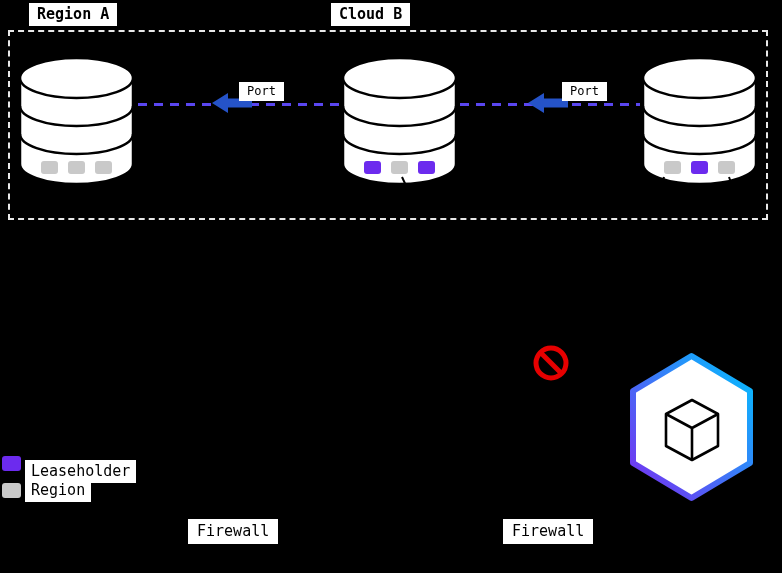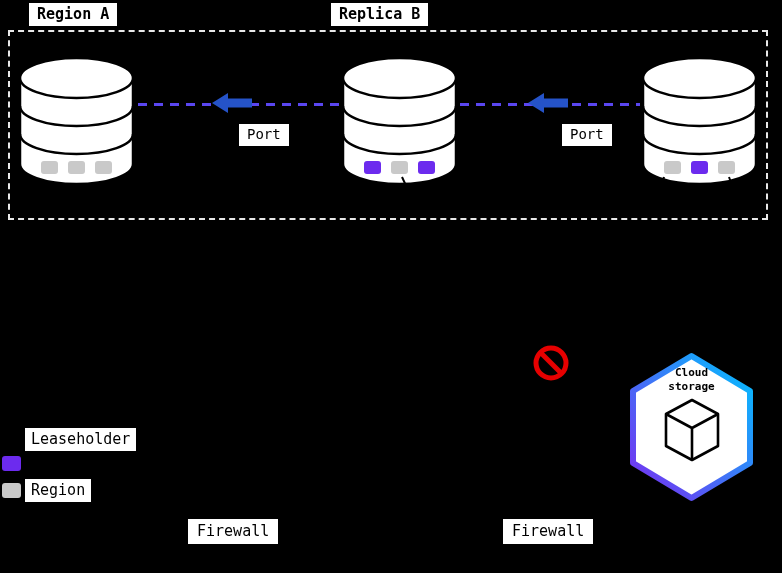--- a/index.html
+++ b/index.html
@@ -15,21 +15,21 @@
   .tag {
     position: absolute;
     background: #fff;
     color: #000;
     font-size: 15px;
     line-height: 1.25;
     padding: 2px 8px;
     white-space: nowrap;
   }
   .bold { font-weight: bold; }
-  .port-tag { font-size: 14px; padding: 2px 8px; margin-top: 42px; }
+  .port-tag { font-size: 12px; padding: 2px 8px; }
   .dashed-box {
     position: absolute;
     left: 8px; top: 30px;
     width: 756px; height: 186px;
     border: 2px dashed #e8e8e8;
   }
   .cylinder { position: absolute; width: 117px; height: 130px; }
   .sq {
     position: absolute;
     top: 105px;
@@ -69,21 +69,21 @@
     background: #000;
     transform-origin: top center;
   }
 </style>
 </head>
 <body>
 
 <div id="stage">
 
   <div class="tag bold" style="left:29px;top:3px">Region A</div>
-  <div class="tag bold" style="left:331px;top:3px">Replica B</div>
+  <div class="tag bold" style="left:331px;top:3px">Cloud B</div>
 
   <div class="dashed-box"></div>
 
   <div class="cylinder" style="left:18px;top:56px">
     <svg width="117" height="130" viewBox="0 0 117 130">
       <path d="M2 22 L2 108 A56.5 20 0 0 0 115 108 L115 22" fill="#fff" stroke="#000" stroke-width="2.5"></path>
       <path d="M2 50 A56.5 20 0 0 0 115 50" fill="none" stroke="#000" stroke-width="2.5"></path>
       <path d="M2 78 A56.5 20 0 0 0 115 78" fill="none" stroke="#000" stroke-width="2.5"></path>
       <ellipse cx="58.5" cy="22" rx="56.5" ry="20" fill="#fff" stroke="#000" stroke-width="2.5"></ellipse>
     </svg>
@@ -140,30 +140,26 @@
 
   <svg class="abs" style="left:626px;top:352px" width="131" height="150" viewBox="0 0 131 150">
     <defs>
       <linearGradient id="hexg" x1="1" y1="0" x2="0" y2="1">
         <stop offset="0" stop-color="#00c3ff"></stop>
         <stop offset="1" stop-color="#7a2bf0"></stop>
       </linearGradient>
     </defs>
     <polygon points="65.5,4 124,39 124,111 65.5,146 7,111 7,39" fill="#fff" stroke="url(#hexg)" stroke-width="6" stroke-linejoin="round"></polygon>
   </svg>
-  <div class="cloud-text" style="left:626px;top:366px;width:131px">
-    <div>Cloud</div>
-    <div>storage</div>
-  </div>
   <svg class="abs" style="left:663px;top:398px" width="58" height="66" viewBox="0 0 58 66">
     <polygon points="29,2 55,16 55,48 29,62 3,48 3,16" fill="none" stroke="#000" stroke-width="2.6" stroke-linejoin="round"></polygon>
     <path d="M3 16 L29 30 L55 16 M29 30 L29 62" fill="none" stroke="#000" stroke-width="2.6" stroke-linejoin="round"></path>
   </svg>
 
   <span class="sq legend-sq" style="left:2px;top:456px" data-kind="leaseholder"></span>
-  <div class="tag" style="left:25px;top:428px;padding:2px 6px">Leaseholder</div>
+  <div class="tag" style="left:25px;top:460px;padding:2px 6px">Leaseholder</div>
   <span class="sq legend-sq" style="left:2px;top:483px" data-kind="replica"></span>
   <div class="tag" style="left:25px;top:479px;padding:2px 6px">Region</div>
 
   <div class="tag" style="left:188px;top:519px;padding:3px 9px">Firewall</div>
   <div class="tag" style="left:503px;top:519px;padding:3px 9px">Firewall</div>
 
 </div>
 
 </body></html>

